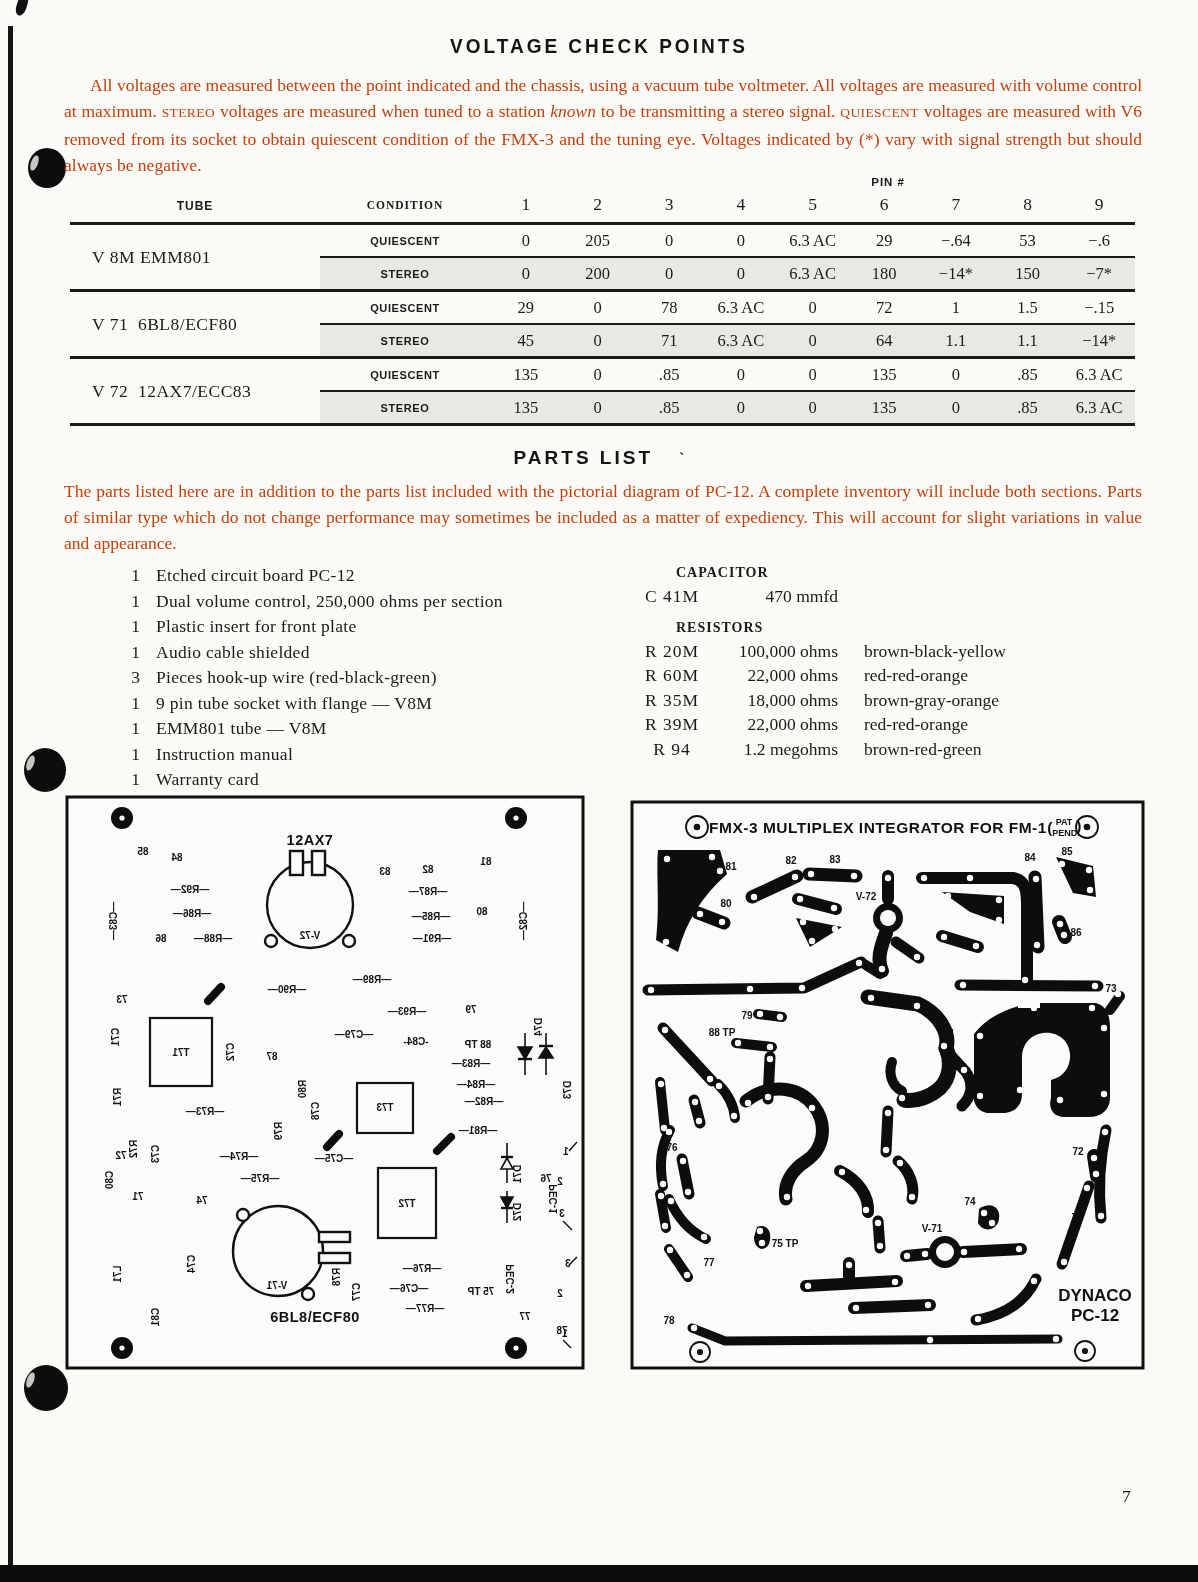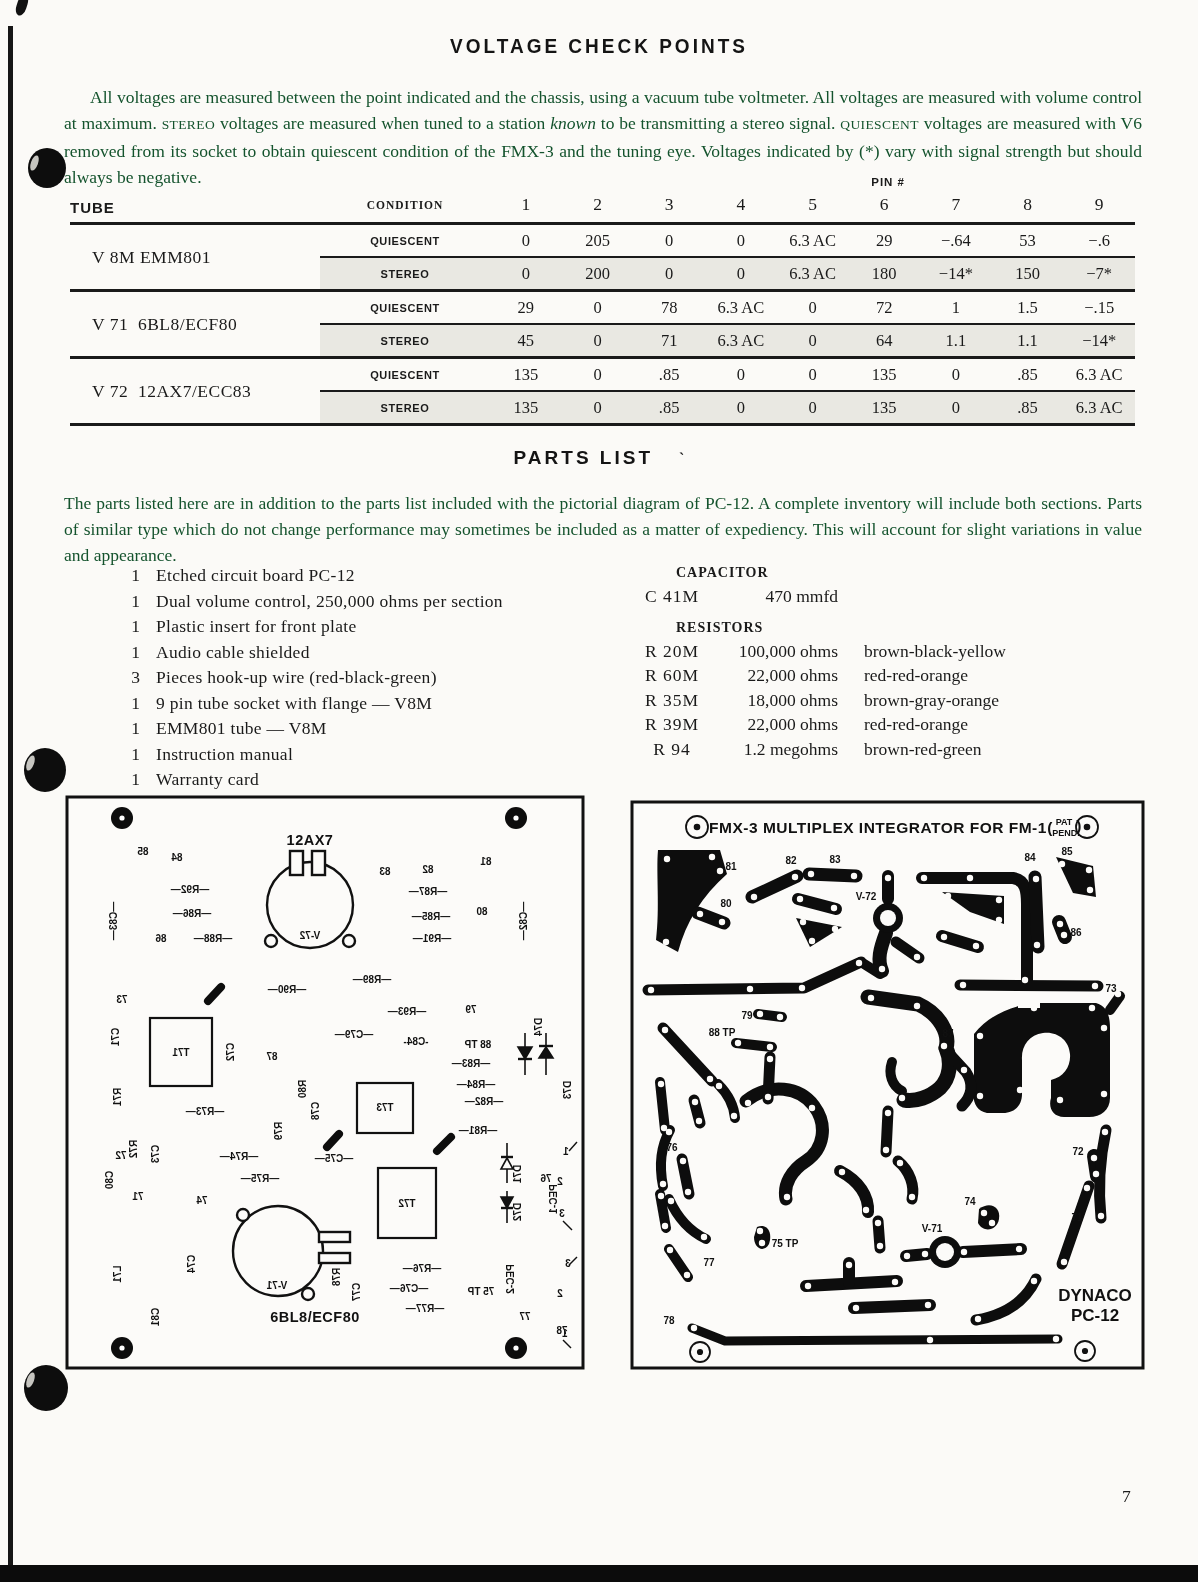--- a/index.html
+++ b/index.html
@@ -16,34 +16,34 @@
   .punch-hole .hl{position:absolute;left:3px;top:7px;width:7px;height:16px;background:#e8e6e0;border-radius:50%;transform:rotate(20deg);opacity:.85;}
   
   .sec-title{
     position:absolute;left:0;width:1198px;text-align:center;
     font-family:"Liberation Sans", sans-serif;font-weight:bold;
     font-size:19px;letter-spacing:3px;color:#141414;
     transform:scaleY(1.05);
   }
   .para{
     position:absolute;left:64px;width:1078px;
-    font-size:17.5px;line-height:26px;text-align:justify;color:#14532d;margin-top:12px;
+    font-size:17.5px;line-height:26px;text-align:justify;color:#c2410c;
   }
   .para .sc{font-size:13.5px;letter-spacing:.4px;}
   .para .it{font-style:italic;}
   .indent{text-indent:26px;}
   
   .vtable{position:absolute;left:70px;top:178px;width:1065px;font-size:16.5px;}
   .vt-header{position:relative;height:44px;}
   .vt-pinhash{
     position:absolute;left:695px;top:-2px;width:140px;text-align:right;
     font-family:"Liberation Sans", sans-serif;font-weight:bold;font-size:11.5px;letter-spacing:1px;
   }
   .vt-headrow{position:absolute;left:0;top:16px;width:100%;display:flex;}
-  .vt-h-tube{width:250px;font-family:"Liberation Sans", sans-serif;font-weight:bold;font-size:15px;letter-spacing:1px;padding-top:5px;}
+  .vt-h-tube{width:250px;text-align:center;font-family:"Liberation Sans", sans-serif;font-weight:bold;font-size:12px;letter-spacing:1px;padding-top:5px;}
   .vt-h-cond{width:170px;text-align:center;font-family:Liberation Serif, serif;font-weight:bold;font-size:11.5px;letter-spacing:1px;padding-top:5px;}
   .vt-h-pin{flex:1;text-align:center;font-size:17.5px;}
   .vt-group{display:flex;border-top:3px solid #1a1a1a;}
   .vt-body .vt-group:last-child{border-bottom:3px solid #1a1a1a;}
   .vt-tube{width:250px;display:flex;align-items:center;padding-left:22px;box-sizing:border-box;font-size:17.5px;letter-spacing:.5px;white-space:pre;}
   .vt-rows{flex:1;}
   .vt-row{display:flex;height:31px;align-items:center;}
   .vt-row + .vt-row{border-top:2px solid #1a1a1a;}
   .vt-row.stereo{background:#e9e8e2;}
   .vt-cond{width:170px;text-align:center;font-family:"Liberation Sans", sans-serif;font-weight:bold;font-size:11px;letter-spacing:.6px;}

